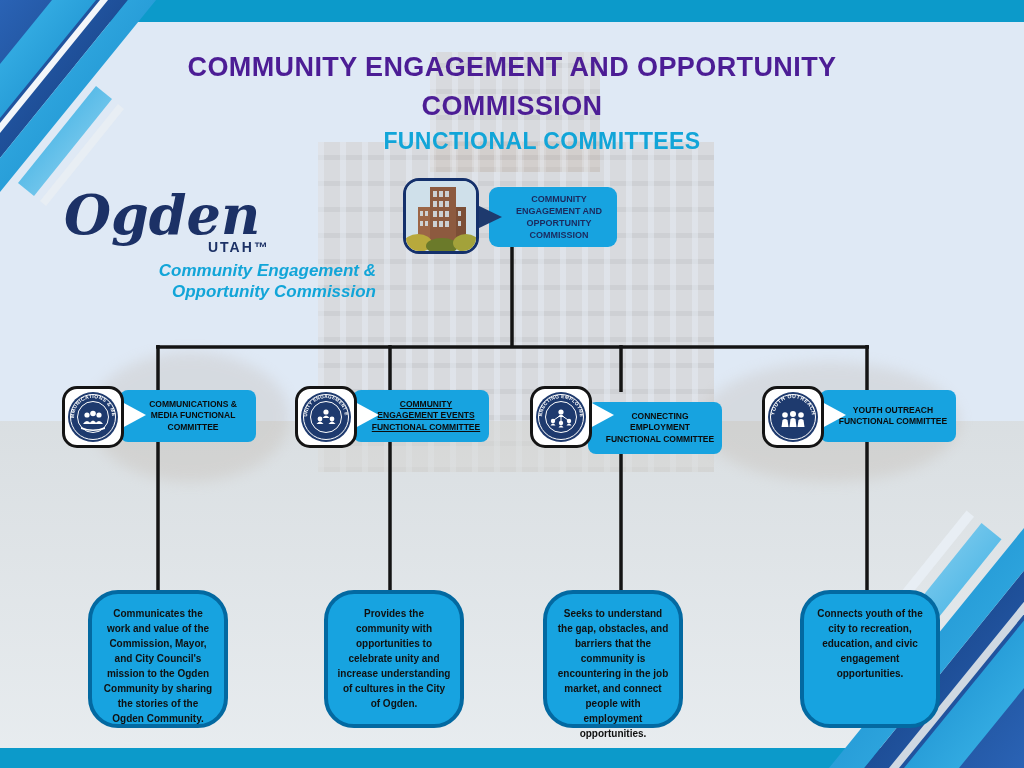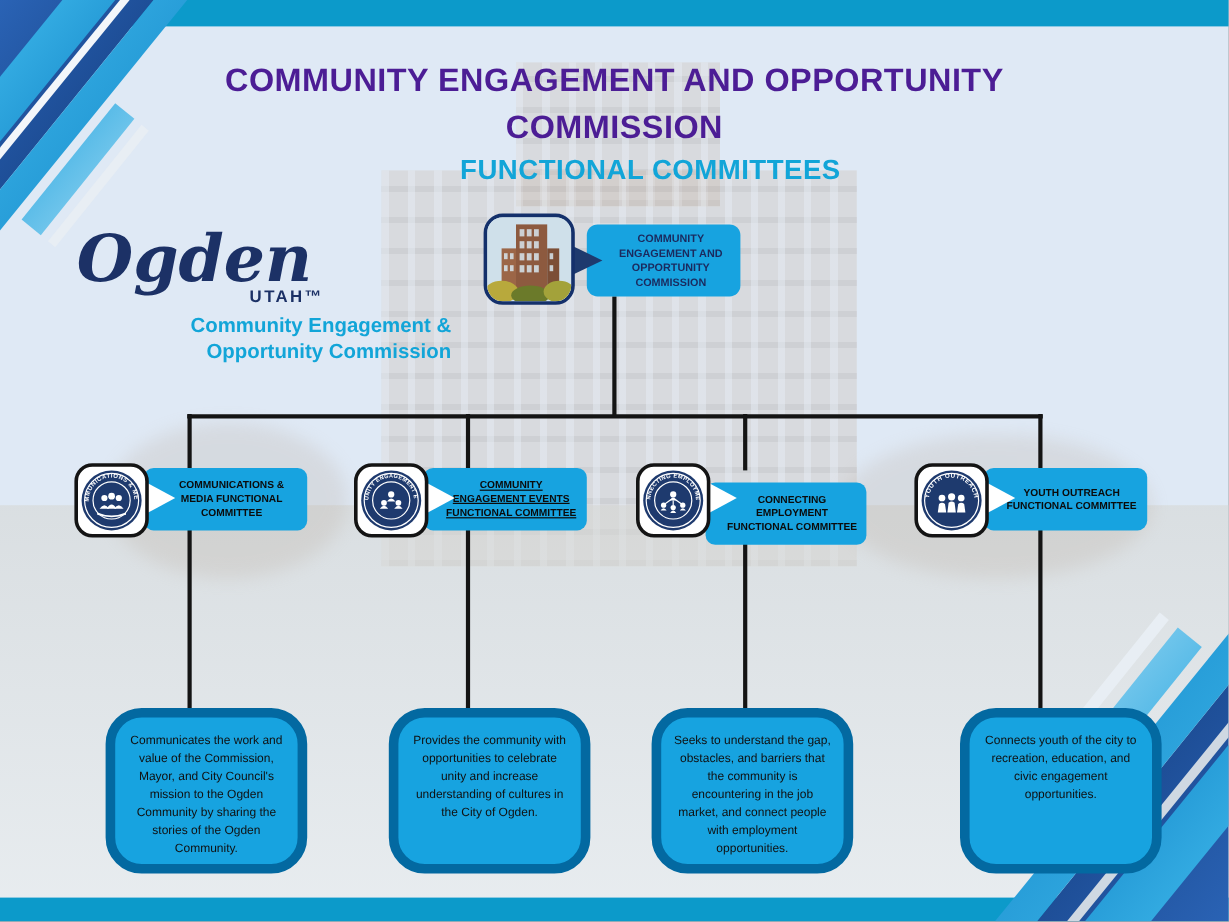--- a/index.html
+++ b/index.html
@@ -29,21 +29,21 @@
   .corner-br{right:0;bottom:0;width:300px;height:300px;transform:rotate(180deg);}
 
   
   .title{position:absolute;top:48px;left:0;width:100%;text-align:center;
          color:#4c1d95;font-weight:800;font-size:27px;line-height:1.45;letter-spacing:.4px;}
   .subtitle{position:absolute;top:128px;left:0;width:100%;text-align:center;
             color:#12a5d8;font-weight:800;font-size:23px;letter-spacing:.4px;padding-left:30px;}
 
   
   .logo{position:absolute;left:56px;top:174px;width:320px;text-align:right;}
-  .logo-org{margin:-14px 0 0 90px;color:#12a5d8;font-weight:700;font-size:17px;line-height:1.25;}
+  .logo-org{margin:-14px 0 0 90px;color:#12a5d8;font-weight:700;font-size:17px;line-height:1.25;font-style:italic;}
 
   
   .wires{position:absolute;left:0;top:0;}
 
   
   .root-icon{position:absolute;left:403px;top:178px;width:76px;height:76px;box-sizing:border-box;
              border:3px solid #14306b;border-radius:16px;overflow:hidden;background:#cfe0ea;}
   .root-label{position:absolute;left:477px;top:187px;width:128px;height:60px;box-sizing:border-box;
               background:#17a3e0;border-radius:9px;display:flex;align-items:center;justify-content:center;
               text-align:center;color:#1b2a5e;font-weight:800;font-size:9px;line-height:1.35;
@@ -58,24 +58,24 @@
           display:flex;align-items:center;justify-content:center;z-index:3;}
   .c-label{position:absolute;top:390px;height:52px;box-sizing:border-box;background:#17a3e0;
            border-radius:8px;display:flex;align-items:center;justify-content:center;text-align:center;
            color:#0b0b0b;font-weight:800;font-size:8.5px;line-height:1.35;
            padding:2px 6px 2px 16px;z-index:1;}
   .c-chevron{position:absolute;top:402px;width:0;height:0;z-index:2;
              border-top:13px solid transparent;border-bottom:13px solid transparent;
              border-left:24px solid #ffffff;}
 
   
-  .desc{position:absolute;top:590px;width:168px;height:138px;box-sizing:border-box;
-        background:#17a3e0;border:8px solid #0369a1;border-radius:30px;
+  .desc{position:absolute;top:590px;width:140px;height:138px;box-sizing:border-box;
+        background:#17a3e0;border:4px solid #0369a1;border-radius:30px;
         padding:12px 9px;text-align:center;color:#101010;
-        font-weight:400;font-size:10px;line-height:1.5;z-index:2;}
+        font-weight:700;font-size:10px;line-height:1.5;z-index:2;}
 </style>
 </head>
 <body>
 
 <div id="stage">
 
   <div class="photo">
     <div class="bldg bldg-tower"></div>
     <div class="bldg bldg-main"></div>
     <div class="street"></div>

